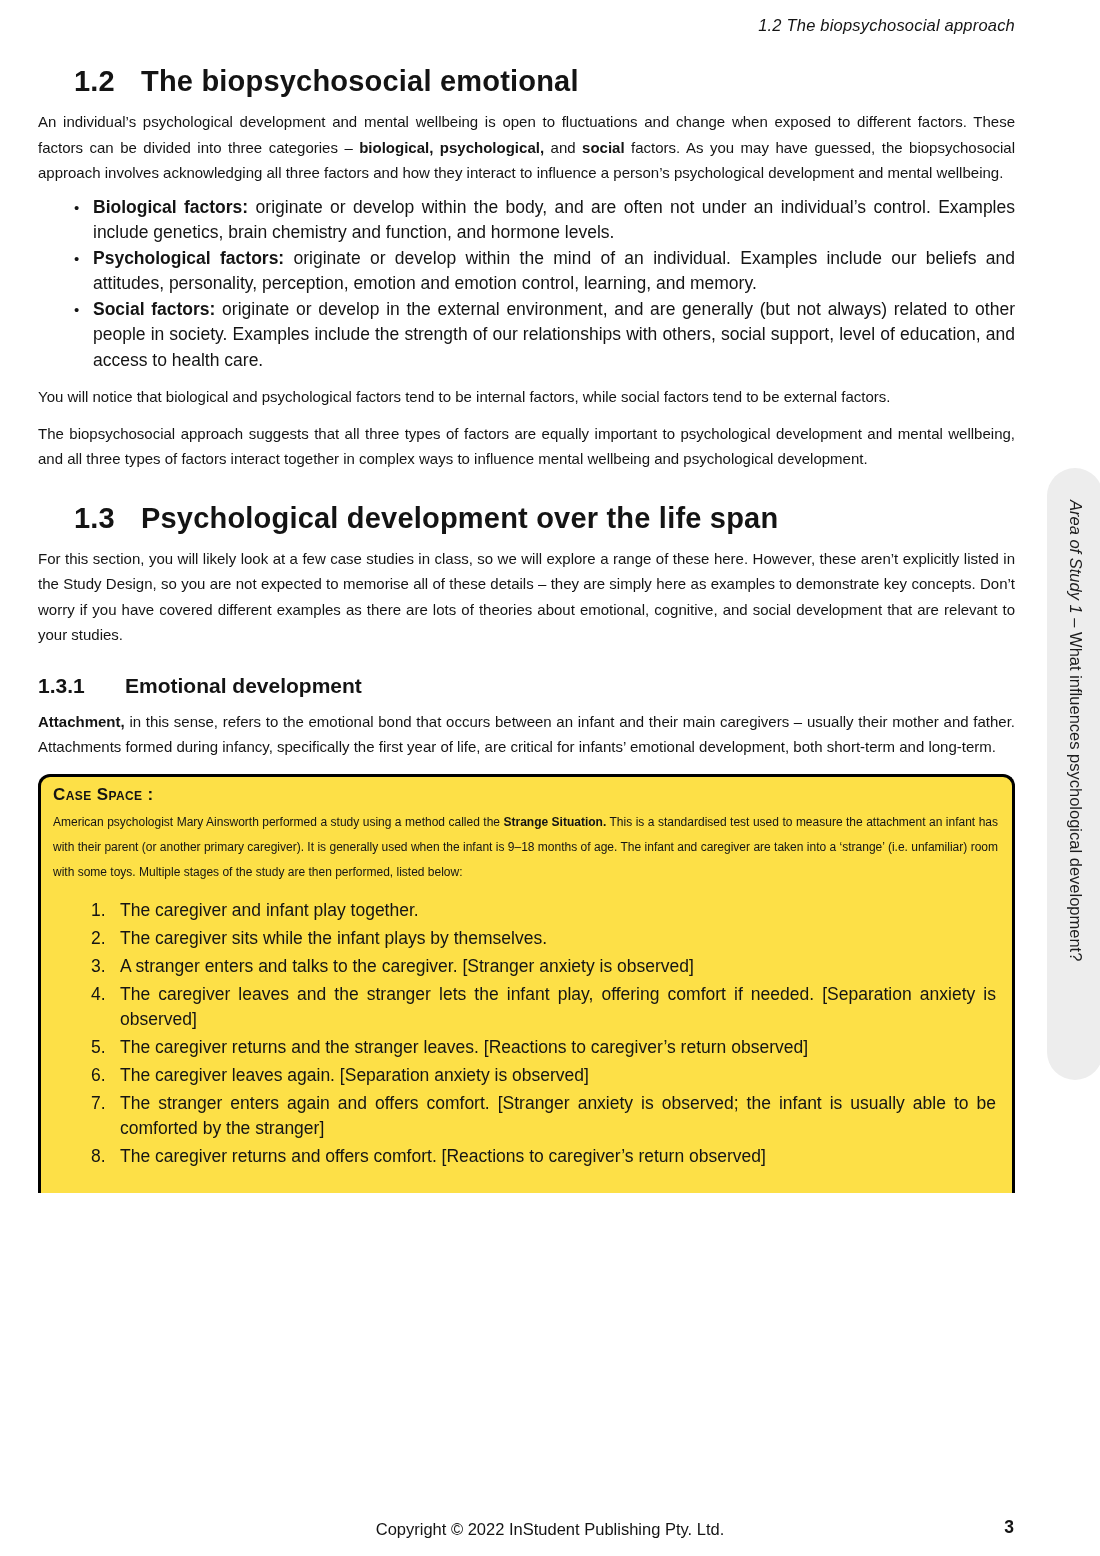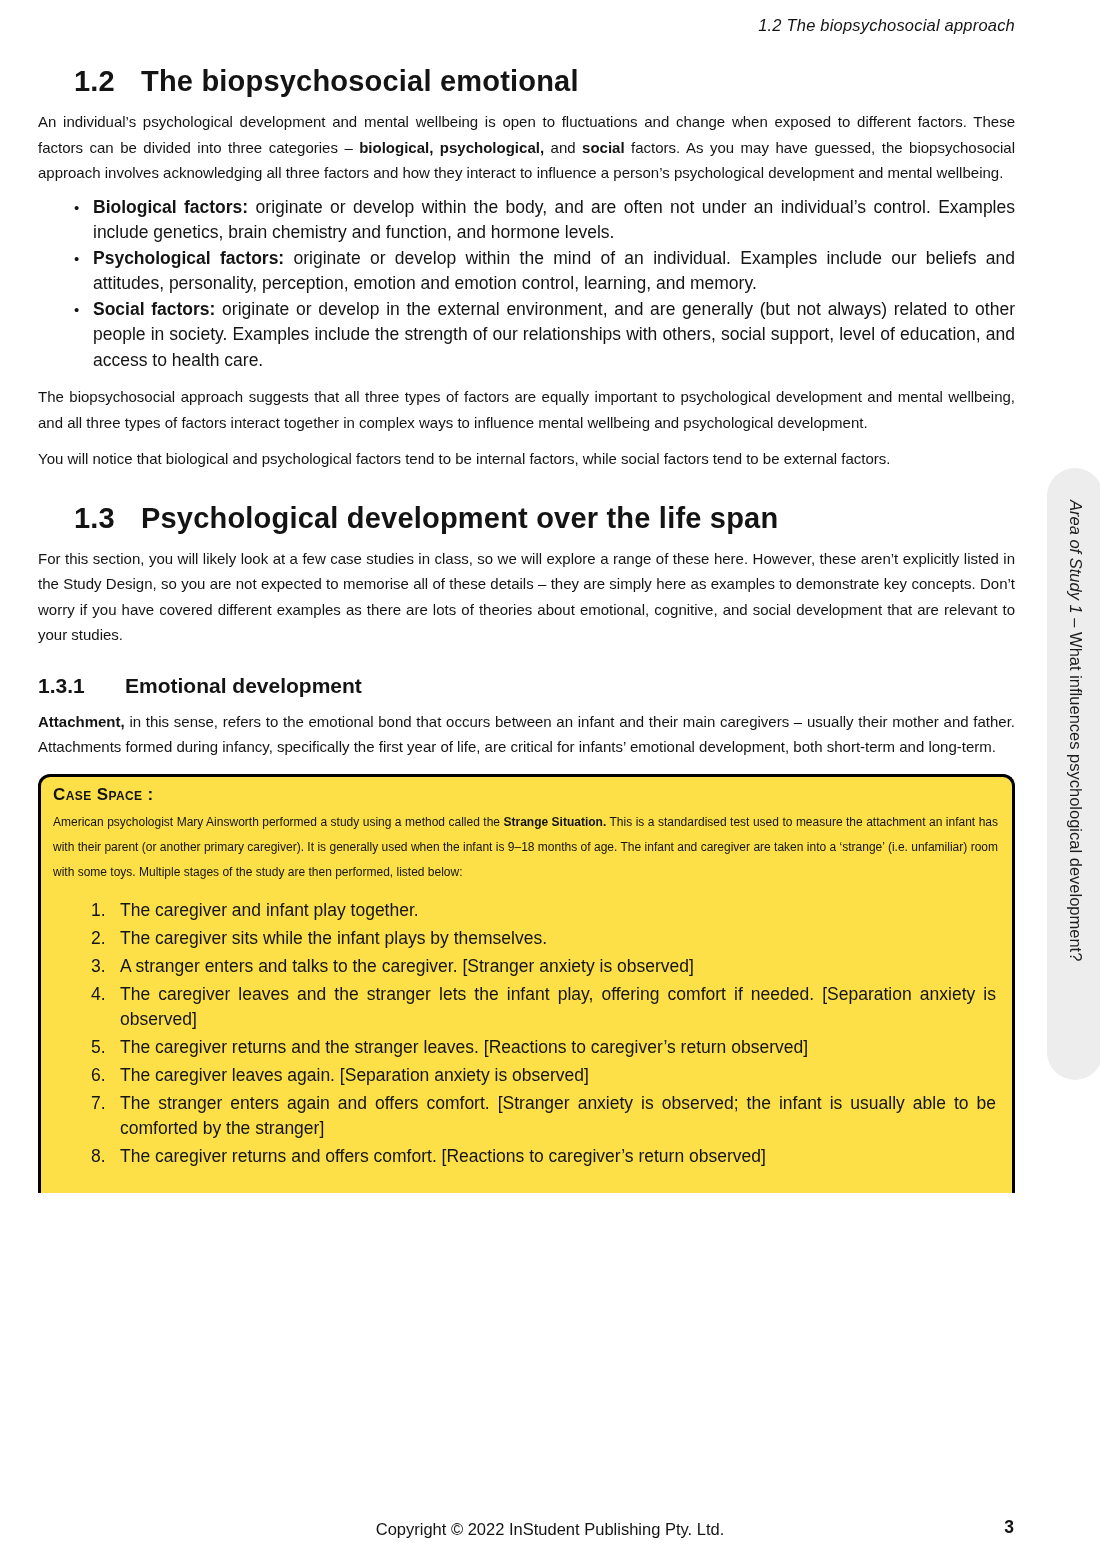--- a/index.html
+++ b/index.html
@@ -60,23 +60,23 @@
     <li>
       <span class="bullet">•</span>
       <span><b>Psychological factors:</b><span> originate or develop within the mind of an individual. Examples include our beliefs and attitudes, personality, perception, emotion and emotion control, learning, and memory.</span></span>
     </li>
     <li>
       <span class="bullet">•</span>
       <span><b>Social factors:</b><span> originate or develop in the external environment, and are generally (but not always) related to other people in society. Examples include the strength of our relationships with others, social support, level of education, and access to health care.</span></span>
     </li>
   </ul>
 
+  <p class="body">You will notice that biological and psychological factors tend to be internal factors, while social factors tend to be external factors.</p>
+
   <p class="body">The biopsychosocial approach suggests that all three types of factors are equally important to psychological development and mental wellbeing, and all three types of factors interact together in complex ways to influence mental wellbeing and psychological development.</p>
-
-  <p class="body">You will notice that biological and psychological factors tend to be internal factors, while social factors tend to be external factors.</p>
 
   <h1 class="sec">
     <span class="num">1.3</span>
     <span>Psychological development over the life span</span>
   </h1>
 
   <p class="body">For this section, you will likely look at a few case studies in class, so we will explore a range of these here. However, these aren’t explicitly listed in the Study Design, so you are not expected to memorise all of these details – they are simply here as examples to demonstrate key concepts. Don’t worry if you have covered different examples as there are lots of theories about emotional, cognitive, and social development that are relevant to your studies.</p>
 
   <h2 class="subsec">
     <span class="num">1.3.1</span>

